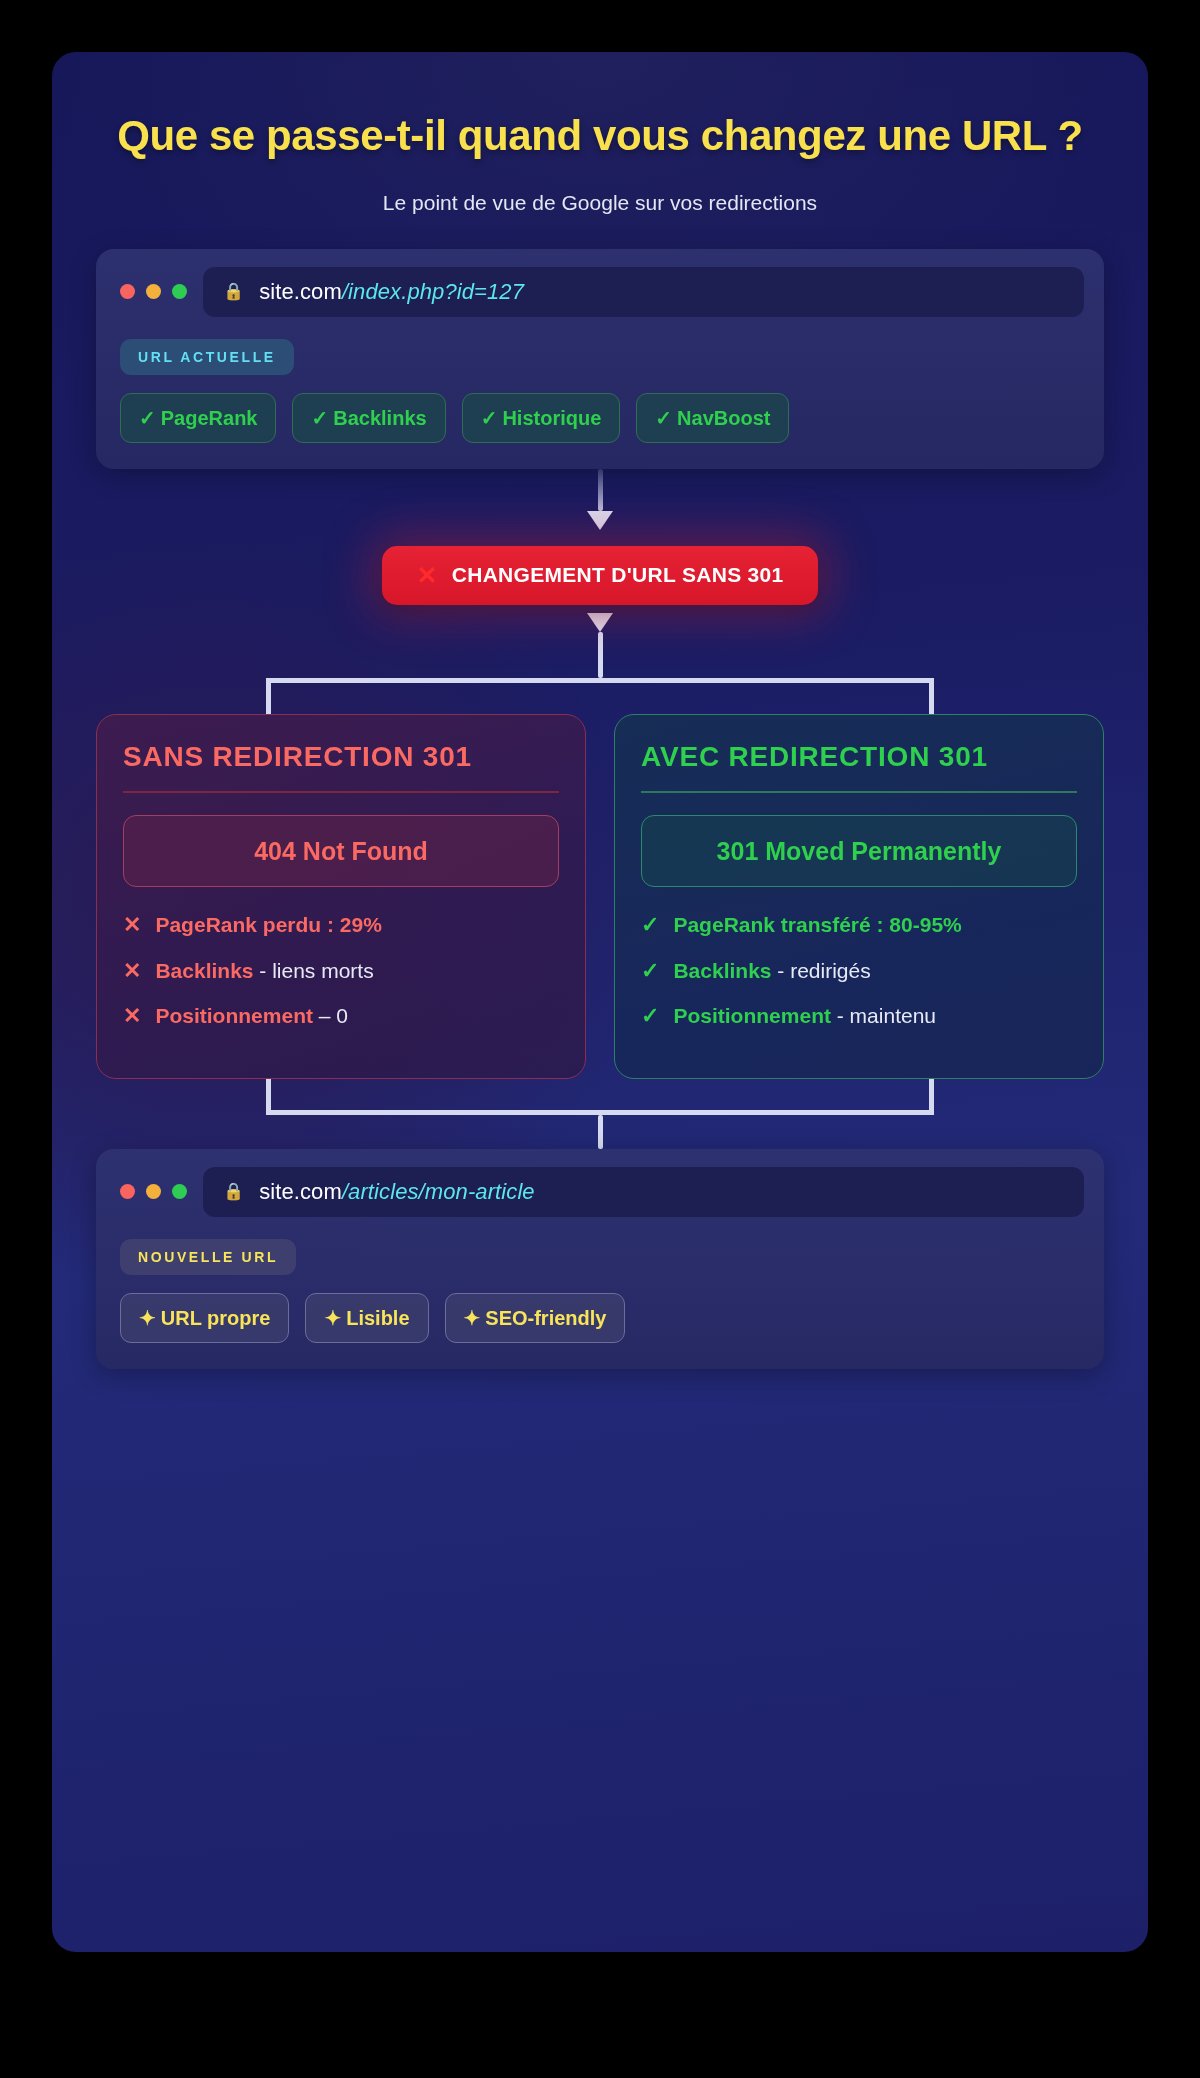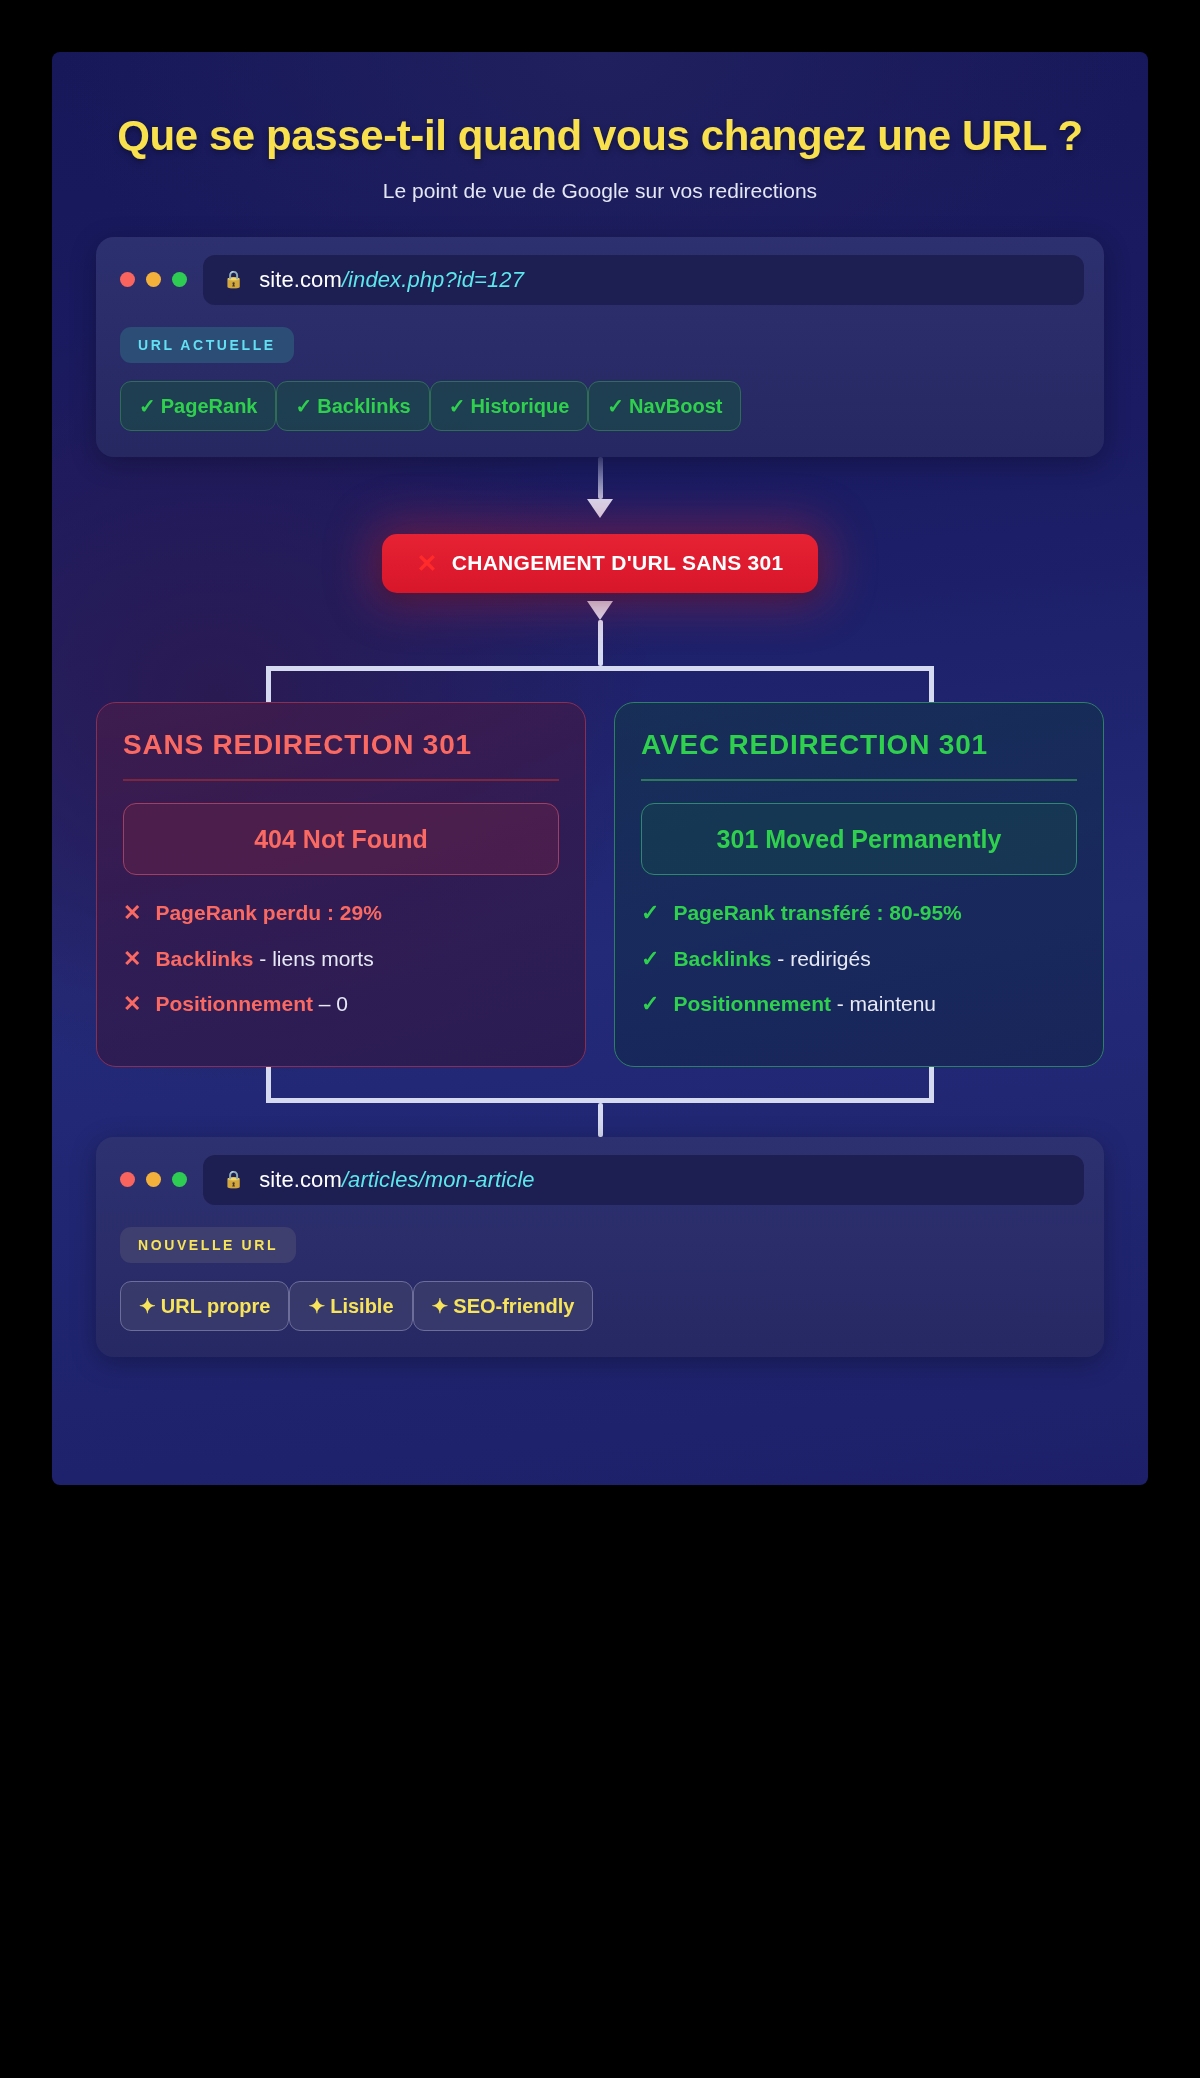--- a/index.html
+++ b/index.html
@@ -5,22 +5,22 @@
   * { margin:0; padding:0; box-sizing:border-box; }
   html, body {
     width:1200px; height:2078px;
     background:#000000;
     font-family:"Liberation Sans", sans-serif;
     overflow:hidden;
   }
   .phone-frame {
     position:absolute;
     left:52px; top:52px;
-    width:1096px; height:1433px;
-    border-radius:8px;
+    width:1096px; height:1900px;
+    border-radius:24px;
     background:
       radial-gradient(ellipse 900px 600px at 50% 0%, #20205e 0%, rgba(32,32,94,0) 60%),
       radial-gradient(ellipse 800px 700px at 15% 45%, #2a1a52 0%, rgba(42,26,82,0) 55%),
       linear-gradient(175deg, #17185a 0%, #1a1b62 30%, #232a78 62%, #1d2069 100%);
     overflow:hidden;
   }
   .inner {
     position:absolute; inset:0;
     padding:0 44px;
   }
@@ -30,21 +30,21 @@
     margin-top:58px;
     text-align:center;
     color:#F9E14E;
     font-size:42px;
     font-weight:800;
     line-height:1.25;
     letter-spacing:-0.4px;
     text-shadow:0 3px 6px rgba(0,0,0,.35);
   }
   .subtitle {
-    margin-top:16px;
+    margin-top:28px;
     text-align:center;
     color:#E3E6F3;
     font-size:21px;
     font-weight:400;
   }
 
   
   .browser {
     margin-top:34px;
     border-radius:18px;
@@ -81,21 +81,21 @@
     display:inline-block;
     border-radius:11px;
     padding:10px 18px;
     font-size:14px;
     font-weight:700;
     letter-spacing:2.6px;
   }
   .badge.cyan { background:#2c4d75; color:#63DFF3; }
   .badge.gold { background:#3e3f6e; color:#F7E45A; }
 
-  .chips { display:flex; margin-top:18px; flex-wrap:wrap; }
+  .chips { display:flex; gap:16px; margin-top:18px; flex-wrap:wrap; }
   .chip {
     border-radius:11px;
     padding:12px 18px;
     font-size:20px;
     font-weight:700;
     white-space:nowrap;
   }
   .chip.green {
     background:rgba(28,70,73,.72);
     border:1px solid #2f6d57;

